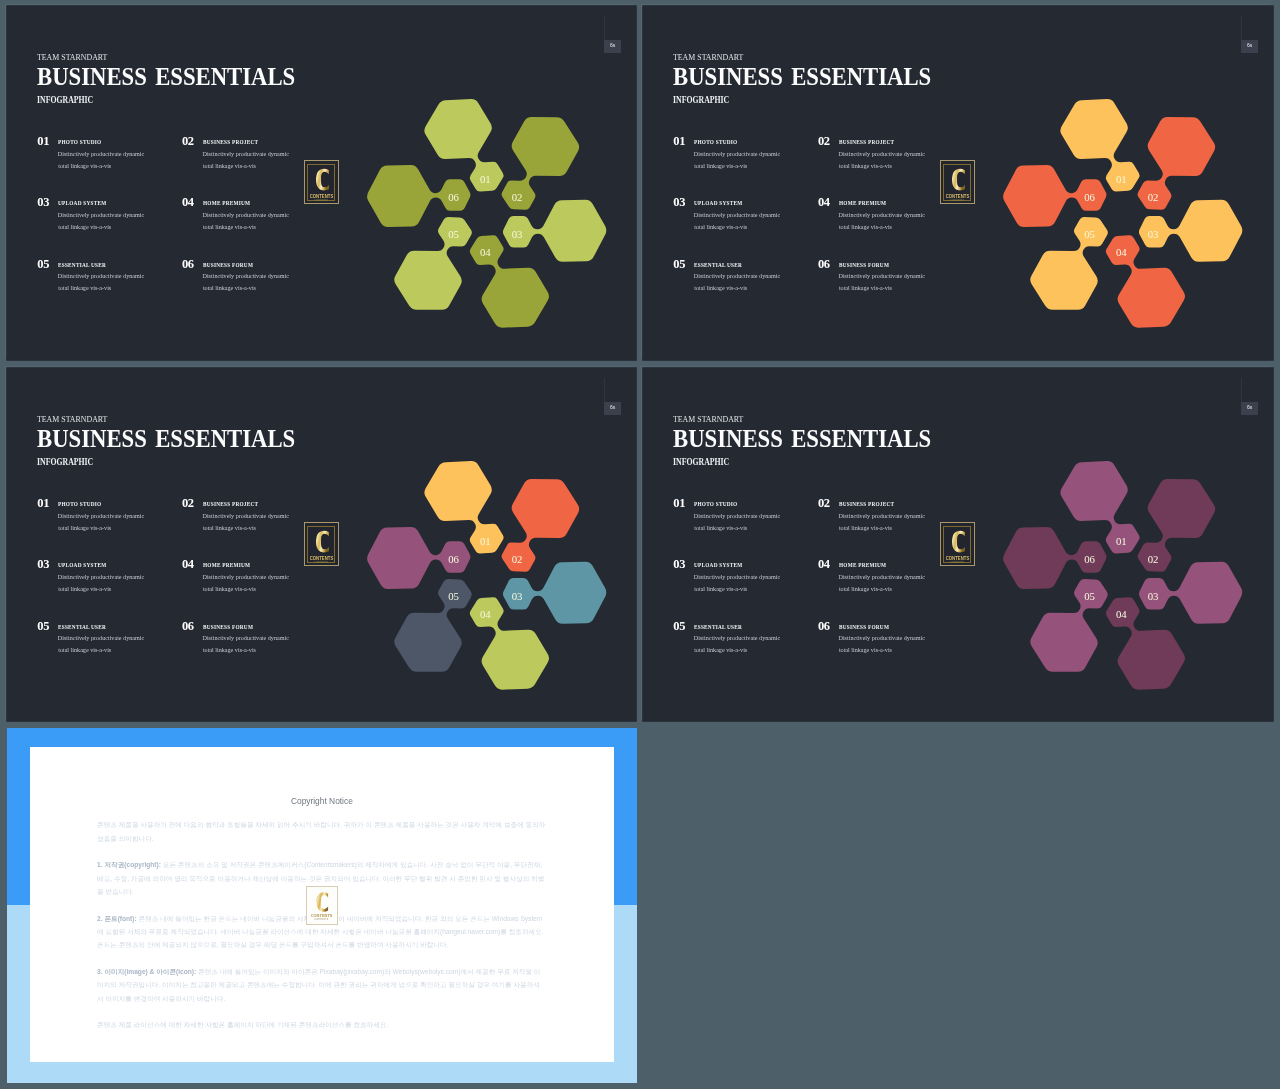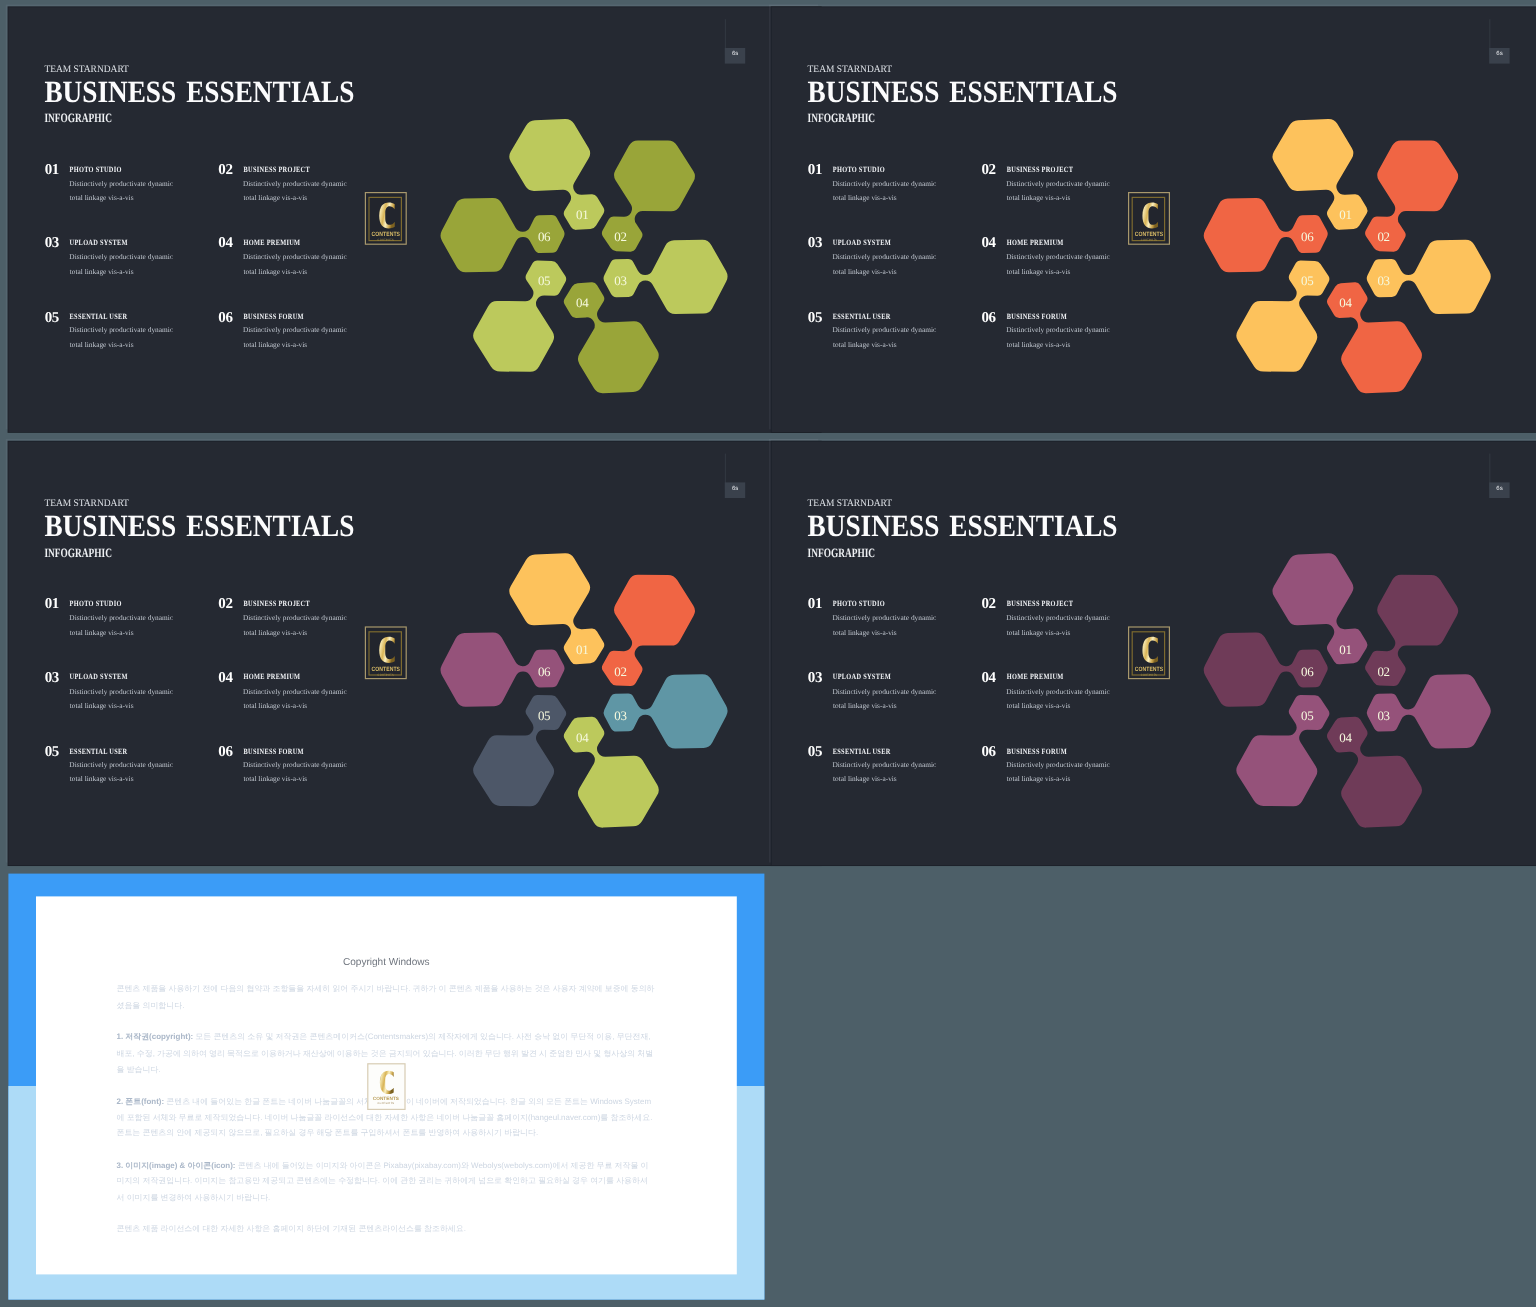--- a/index.html
+++ b/index.html
@@ -1,19 +1,19 @@
 <!DOCTYPE html>
 <html><head>
 <meta charset="utf-8">
 <title>Business Essentials Infographic</title>
 <style>
   html,body{margin:0;padding:0;}
   body{width:1280px;height:1089px;background:#4d5f68;font-family:"Liberation Sans",sans-serif;overflow:hidden;}
   .page{position:relative;width:1280px;height:1089px;}
-  .slide{position:absolute;overflow:hidden;box-shadow:0 0 0 0.7px #1c2028, -2.2px -2.2px 0 0 rgba(230,242,248,0.055);padding-left:48px;}
+  .slide{position:absolute;overflow:hidden;box-shadow:0 0 0 0.7px #1c2028, -2.2px -2.2px 0 0 rgba(230,242,248,0.055);}
   .dark{background:#252932;}
   .eyebrow{position:absolute;left:30.4px;top:47.6px;font-family:"Liberation Serif",serif;font-size:8.4px;
            color:#dfe3e8;white-space:nowrap;line-height:1;
            transform:scaleX(0.94);transform-origin:left top;}
   .title{position:absolute;left:30.3px;top:58.4px;font-family:"Liberation Serif",serif;font-size:25.7px;
          font-weight:700;word-spacing:3px;color:#fcfcfd;white-space:nowrap;line-height:1;
          transform:scaleX(0.884);transform-origin:left top;}
   .subtitle{position:absolute;left:30.2px;top:89.3px;font-family:"Liberation Serif",serif;font-size:10.6px;
             font-weight:700;color:#eef0f3;white-space:nowrap;line-height:1;
             transform:scaleX(0.735);transform-origin:left top;}
@@ -379,21 +379,21 @@
     <text class="hexlabel" x="510.0" y="195.2" text-anchor="middle">02</text>
     <text class="hexlabel" x="510.0" y="231.9" text-anchor="middle">03</text>
     <text class="hexlabel" x="478.2" y="250.2" text-anchor="middle">04</text>
     <text class="hexlabel" x="446.4" y="231.9" text-anchor="middle">05</text>
     <text class="hexlabel" x="446.4" y="195.2" text-anchor="middle">06</text>
   </svg>
 </div>
 <div class="cslide" style="left:7px;top:728px;width:630px;height:355px">
   <div class="lowhalf" style="height:178px"></div>
   <div class="cardwrap" style="left:22.7px;top:19.2px;width:584.4px;height:314.8px">
-    <div class="cp-sub" style="top:49.5px">Copyright Windows</div>
+    <div class="cp-sub" style="top:49.5px">Copyright Notice</div>
     <div class="cp-body" style="left:67.4px;top:71.1px;width:448.5px">
       <p>콘텐츠 제품을 사용하기 전에 다음의 협약과 조항들을 자세히 읽어 주시기 바랍니다. 귀하가 이 콘텐츠 제품을 사용하는 것은 사용자 계약에 보증에 동의하셨음을 의미합니다.</p>
       <p><b>1. 저작권(copyright):</b><span> 모든 콘텐츠의 소유 및 저작권은 콘텐츠메이커스(Contentsmakers)의 제작자에게 있습니다. 사전 승낙 없이 무단적 이용, 무단전재, 배포, 수정, 가공에 의하여 영리 목적으로 이용하거나 재산상에 이용하는 것은 금지되어 있습니다. 이러한 무단 행위 발견 시 준엄한 민사 및 형사상의 처벌을 받습니다.</span></p>
       <p><b>2. 폰트(font):</b><span> 콘텐츠 내에 들어있는 한글 폰트는 네이버 나눔글꼴의 서체로 저작권이 네이버에 저작되었습니다. 한글 외의 모든 폰트는 Windows System에 포함된 서체와 무료로 제작되었습니다. 네이버 나눔글꼴 라이선스에 대한 자세한 사항은 네이버 나눔글꼴 홈페이지(hangeul.naver.com)를 참조하세요. 폰트는 콘텐츠의 안에 제공되지 않으므로, 필요하실 경우 해당 폰트를 구입하셔서 폰트를 반영하여 사용하시기 바랍니다.</span></p>
       <p><b>3. 이미지(image) &amp; 아이콘(icon):</b><span> 콘텐츠 내에 들어있는 이미지와 아이콘은 Pixabay(pixabay.com)와 Webolys(webolys.com)에서 제공한 무료 저작물 이미지의 저작권입니다. 이미지는 참고용만 제공되고 콘텐츠에는 수정합니다. 이에 관한 권리는 귀하에게 넘으로 확인하고 필요하실 경우 여기를 사용하셔서 이미지를 변경하여 사용하시기 바랍니다.</span></p>
       <p>콘텐츠 제품 라이선스에 대한 자세한 사항은 홈페이지 하단에 기재된 콘텐츠라이선스를 참조하세요.</p>
     </div>
     <div class="cp-logo" style="left:275.9px;top:138.4px">
       <div class="c" title="C">
             <svg viewBox="0 0 26 30" xmlns="http://www.w3.org/2000/svg" aria-hidden="true">

